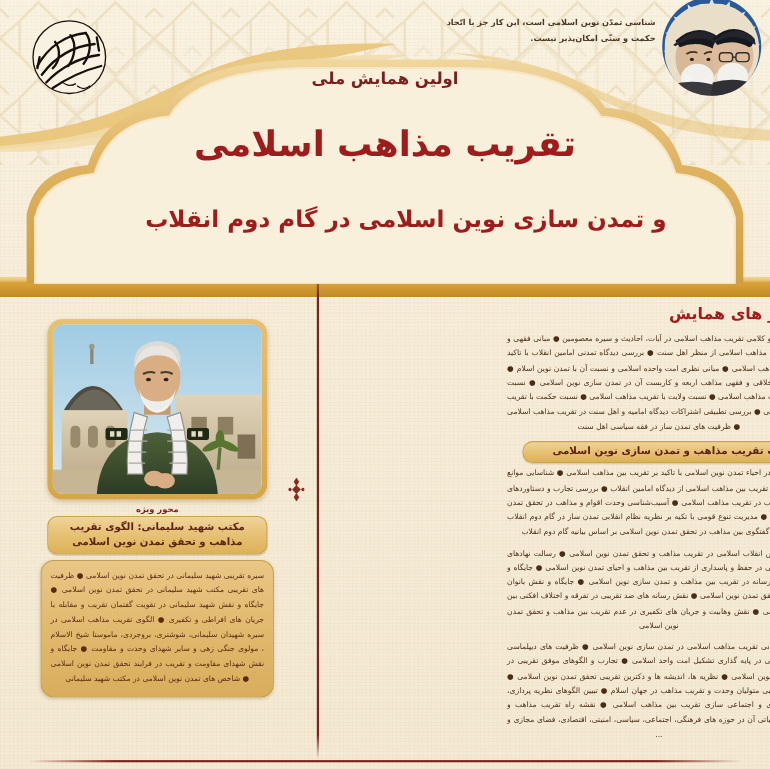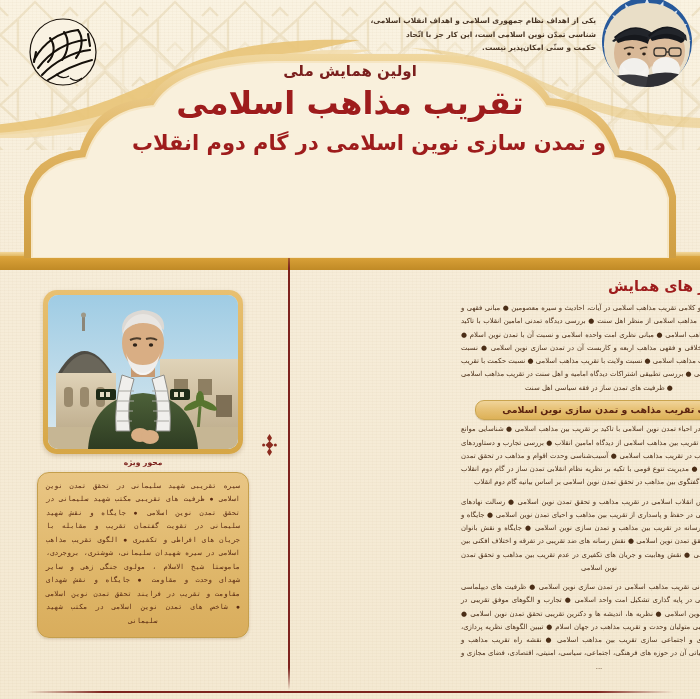--- a/index.html
+++ b/index.html
@@ -68,21 +68,21 @@
   .swoosh{position:absolute;left:0;top:18px;width:700px;height:120px;z-index:2;pointer-events:none;}
 
   
   .arch{
     position:absolute;left:24px;top:46px;width:652px;height:212px;z-index:6;
   }
   .arch svg{display:block;position:absolute;inset:0;}
   .arch-content{
     position:absolute;left:0;top:0;width:652px;height:212px;
     display:flex;flex-direction:column;align-items:center;justify-content:flex-start;
-    padding-top:16px;box-sizing:border-box;direction:rtl;
+    padding-top:16px;box-sizing:border-box;direction:rtl;gap:28px;
   }
   .t-kicker{
     color:#7a1f1d;font-size:15px;font-weight:700;letter-spacing:-.3px;
     margin-bottom:2px;
   }
   .t-main{
     color:#9e1c1c;font-size:32px;font-weight:700;line-height:1.22;
     letter-spacing:-.6px;margin-top:2px;
     text-shadow:0 1px 0 rgba(255,255,255,.45);
     text-align:right;
@@ -171,21 +171,20 @@
     color:#5c2410;font-size:9.2px;font-weight:700;line-height:1.45;
     padding:3px 6px;box-sizing:border-box;
     box-shadow:0 1px 1px rgba(120,80,30,.22);
   }
   .special-body-wrap{
     margin:5px auto 0;width:212px;
     background:linear-gradient(180deg,#e9c685 0%,#e0b86c 55%,#d9ad5c 100%);
     border:1px solid #c59f4c;border-radius:12px;
     padding:7px 8px 9px;box-sizing:border-box;
     box-shadow:0 1px 3px rgba(120,80,30,.25);
-    font-family:Liberation Mono, monospace;
   }
   .special-body{
     color:#5a2a12;font-size:6.9px;line-height:1.95;
     text-align:justify;text-align-last:center;letter-spacing:-.05px;
   }
   .special-orn{
     position:absolute;right:4px;top:162px;width:15px;height:22px;
   }
 
   
@@ -307,21 +306,20 @@
           <rect x="50" y="45" width="12" height="8" rx="3" fill="none" stroke="#33302c" stroke-width="1.3"></rect>
           <rect x="65" y="45" width="12" height="8" rx="3" fill="none" stroke="#33302c" stroke-width="1.3"></rect>
           <path d="M62 49 h3" stroke="#33302c" stroke-width="1.3"></path>
           <path d="M44 72 q20 -6 40 2 l0 10 l-42 0 Z" fill="#2f2f34"></path>
         </g>
       </svg>
     </div>
   </div>
 
   <div class="quote">
-    <div>یکی از اهداف نظام جمهوری اسلامی و اهداف انقلاب اسلامی،</div>
     <div>شناسی تمدّن نوین اسلامی است، این کار جز با اتّحاد</div>
     <div>حکمت و سنّی امکان‌پذیر نیست.</div>
   </div>
 
   <div class="arch">
     <svg width="652" height="212" viewBox="0 0 652 212" preserveAspectRatio="none">
       <defs>
         <linearGradient id="archgold" x1="0" y1="0" x2="0" y2="1">
           <stop offset="0" stop-color="#f0d79f"></stop>
           <stop offset="45%" stop-color="#e0b462"></stop>
@@ -469,20 +467,21 @@
         <g fill="#8b2a1e">
           <path d="M7.5 0 L10 4 L7.5 8 L5 4 Z"></path>
           <path d="M7.5 7 L11.5 11 L7.5 15 L3.5 11 Z"></path>
           <path d="M7.5 14 L10 18 L7.5 22 L5 18 Z"></path>
           <circle cx="1.6" cy="11" r="1.5"></circle>
             <circle cx="13.4" cy="11" r="1.5"></circle>
         </g>
       </svg>
 
       <div class="special-label">محور ویژه</div>
+      <div class="special-head">مکتب شهید سلیمانی: الگوی تقریب مذاهب و تحقق تمدن نوین اسلامی</div>
 
       <div class="special-body-wrap">
         <div class="special-body">سیره تقریبی شهید سلیمانی در تحقق تمدن نوین اسلامی ● ظرفیت های تقریبی مکتب شهید سلیمانی در تحقق تمدن نوین اسلامی ● جایگاه و نقش شهید سلیمانی در تقویت گفتمان تقریب و مقابله با جریان های افراطی و تکفیری ● الگوی تقریب مذاهب اسلامی در سیره شهیدان سلیمانی، شوشتری، بروجردی، ماموستا شیخ الاسلام ، مولوی جنگی زهی و سایر شهدای وحدت و مقاومت ● جایگاه و نقش شهدای مقاومت و تقریب در فرایند تحقق تمدن نوین اسلامی ● شاخص های تمدن نوین اسلامی در مکتب شهید سلیمانی</div>
       </div>
     </div>
   </div>
 
   <div class="bottom-rule"></div>
 </div>
 

